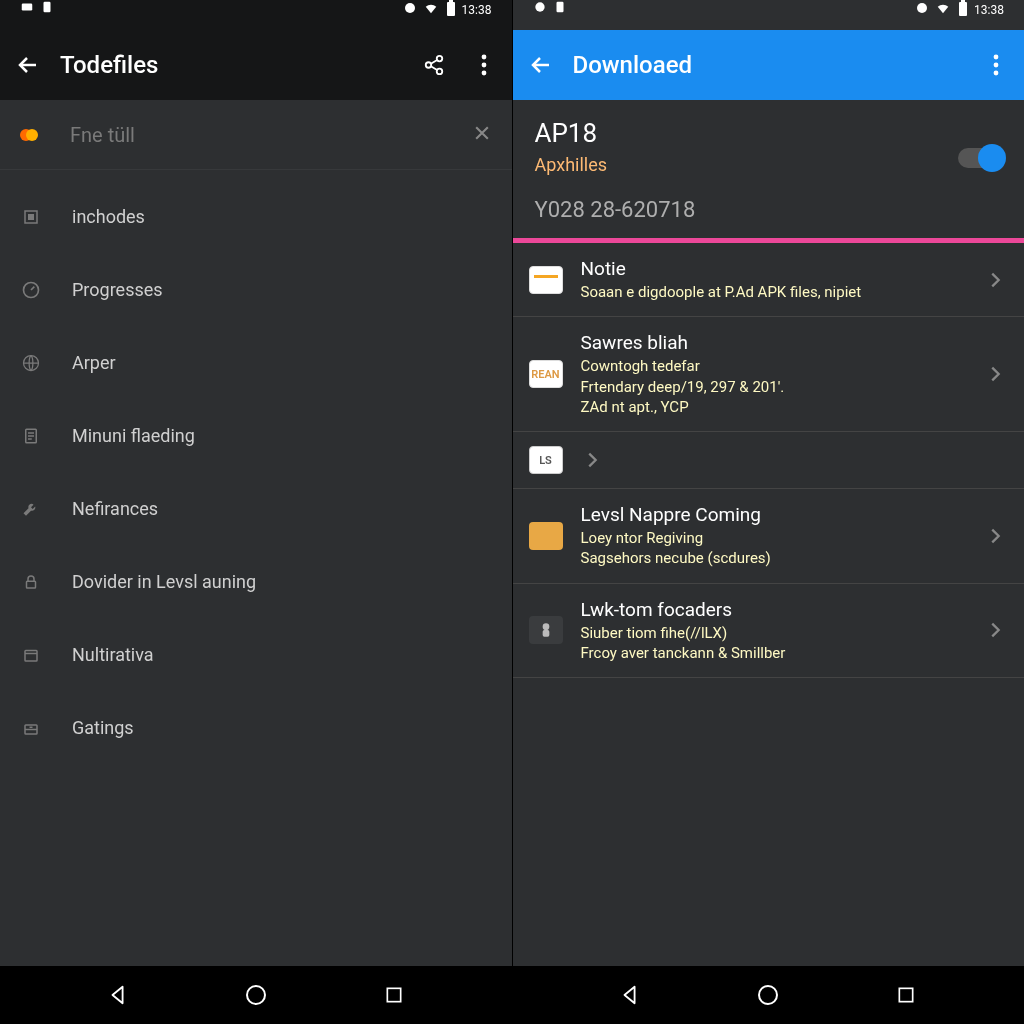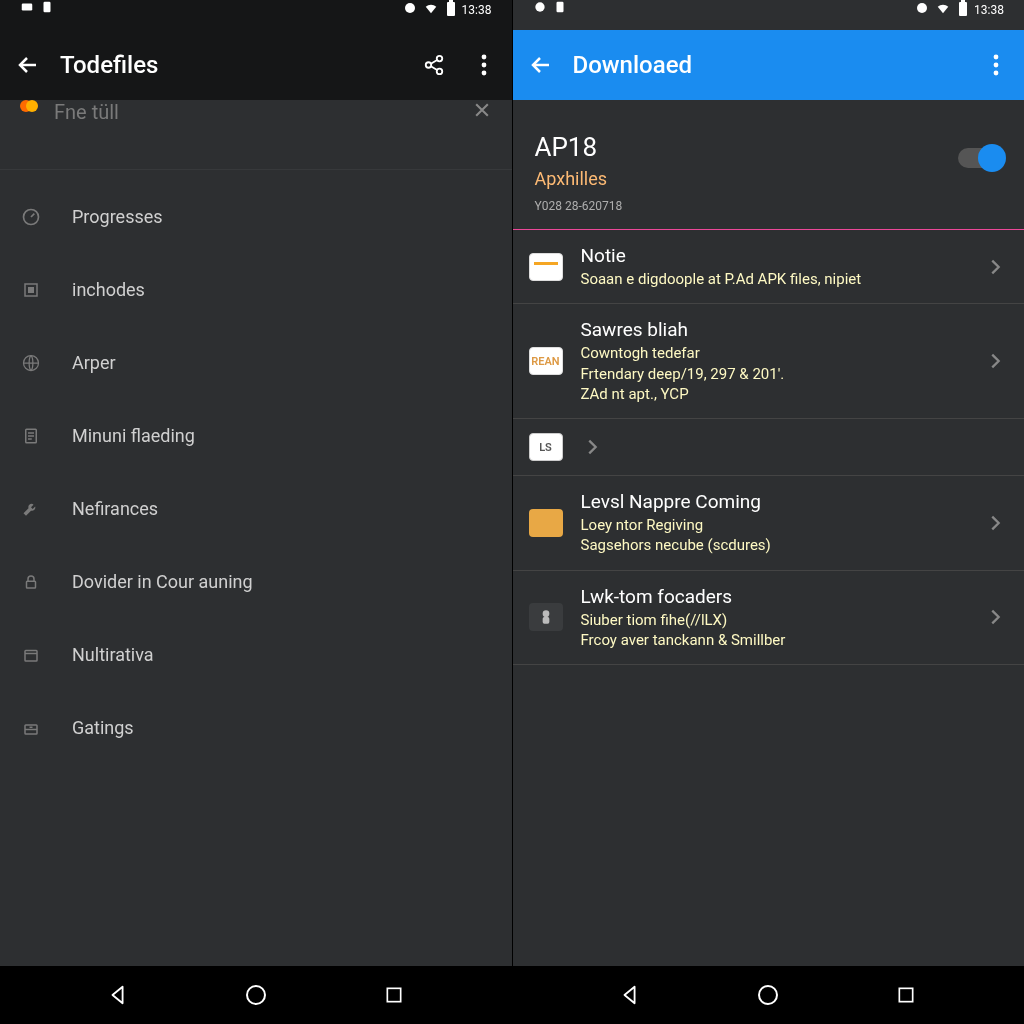--- a/index.html
+++ b/index.html
@@ -17,32 +17,32 @@
 
 
 .app-bar { height:70px; display:flex; align-items:center; padding:0 14px; color:#fff; }
 .phone.left .app-bar { background:#151617; }
 .phone.right .app-bar { background:#1a8cf0; }
 .app-title { font-size:24px; font-weight:500; margin-left:18px; }
 .app-actions { margin-left:auto; display:flex; gap:22px; align-items:center; }
 .back-btn, .share-btn, .more-btn { width:28px; height:28px; display:flex; align-items:center; justify-content:center; cursor:pointer; }
 
 
-.search-row { height:70px; display:flex; align-items:flex-start; padding:0 20px; color:#9e9e9e; border-bottom:1px solid rgba(255,255,255,0.05); }
+.search-row { height:70px; display:flex; align-items:center; padding:0 20px; color:#9e9e9e; border-bottom:1px solid rgba(255,255,255,0.05);gap:16px; }
 .search-text { font-size:20px; margin-left:14px; color:#7a7a7a; flex:1; }
 .menu-list { padding-top:10px; }
 .menu-item { height:73px; display:flex; align-items:center; padding:0 20px; color:#d0d0d0; cursor:pointer; }
 .menu-icon { width:22px; height:22px; margin-right:30px; color:#7a7a7a; display:flex; align-items:center; justify-content:center; }
 .menu-label { font-size:18px; }
 
 
-.header-block { padding:32px 22px 16px; border-bottom:1px solid #ec4899; position:relative; }
+.header-block { padding:18px 22px 16px; border-bottom:5px solid #ec4899; position:relative; }
 .hb-title { color:#fff; font-size:26px; font-weight:400; }
 .hb-sub   { color:#fdba74; font-size:18px; margin-top:6px; }
-.hb-sub2  { color:#aeaeae; font-size:12px; margin-top:10px; }
+.hb-sub2  { color:#aeaeae; font-size:22px; margin-top:22px; }
 .toggle { position:absolute; right:22px; top:48px; width:44px; height:20px; background:#555; border-radius:10px; cursor:pointer; }
 .toggle::after { content:""; position:absolute; right:-4px; top:-4px; width:28px; height:28px; background:#1a8cf0; border-radius:50%; }
 
 .list { }
 .list-item { display:flex; align-items:center; padding:14px 18px 14px 16px; border-bottom:1px solid #444; cursor:pointer; }
 .li-icon { width:34px; height:28px; margin-right:18px; border-radius:4px; display:flex; align-items:center; justify-content:center; font-size:11px; font-weight:600; flex-shrink:0; }
 .li-body { flex:1; min-width:0; }
 .li-title { color:#ffffff; font-size:19px; }
 .li-sub   { color:#fef9c3; font-size:15px; margin-top:2px; line-height:1.35; }
 .li-chev  { width:22px; height:22px; color:#888; flex-shrink:0; }
@@ -123,38 +123,38 @@
     <span class="dots-orange"></span>
     <span class="search-text">Fne tüll</span>
     <span><svg width="20" height="20" viewBox="0 0 24 24" stroke="#888" stroke-width="2.5">
           <path d="M5 5l14 14M19 5L5 19"></path>
         </svg></span>
   </div>
 
   <div class="menu-list" id="left-menu">
       <div class="menu-item">
         <span class="menu-icon">
+          <svg width="18" height="18" viewBox="0 0 24 24" fill="none" stroke="#7a7a7a" stroke-width="2">
+            <rect x="4" y="4" width="16" height="16"></rect>
+            <rect x="9" y="9" width="6" height="6" fill="#7a7a7a"></rect>
+          </svg>
+        </span>
+        <span class="menu-label">inchodes</span>
+      </div>
+      <div class="menu-item">
+        <span class="menu-icon">
           <svg width="20" height="20" viewBox="0 0 24 24" fill="#7a7a7a">
             <circle cx="12" cy="12" r="9" fill="none" stroke="#7a7a7a" stroke-width="2"></circle>
             <path d="M12 12l4-4" stroke="#7a7a7a" stroke-width="2"></path>
           </svg>
         </span>
         <span class="menu-label">Progresses</span>
       </div>
       <div class="menu-item">
         <span class="menu-icon">
-          <svg width="18" height="18" viewBox="0 0 24 24" fill="none" stroke="#7a7a7a" stroke-width="2">
-            <rect x="4" y="4" width="16" height="16"></rect>
-            <rect x="9" y="9" width="6" height="6" fill="#7a7a7a"></rect>
-          </svg>
-        </span>
-        <span class="menu-label">inchodes</span>
-      </div>
-      <div class="menu-item">
-        <span class="menu-icon">
           <svg width="20" height="20" viewBox="0 0 24 24" fill="none" stroke="#7a7a7a" stroke-width="1.5">
             <circle cx="12" cy="12" r="9"></circle>
             <path d="M3 12h18M12 3c3 3 3 15 0 18M12 3c-3 3-3 15 0 18"></path>
           </svg>
         </span>
         <span class="menu-label">Arper</span>
       </div>
       <div class="menu-item">
         <span class="menu-icon">
           <svg width="18" height="20" viewBox="0 0 24 24" fill="none" stroke="#7a7a7a" stroke-width="2">
@@ -172,21 +172,21 @@
         </span>
         <span class="menu-label">Nefirances</span>
       </div>
       <div class="menu-item">
         <span class="menu-icon">
           <svg width="18" height="20" viewBox="0 0 24 24" fill="none" stroke="#7a7a7a" stroke-width="2">
             <rect x="6" y="11" width="12" height="9" rx="1"></rect>
             <path d="M8 11V8a4 4 0 018 0v3"></path>
           </svg>
         </span>
-        <span class="menu-label">Dovider in Cour auning</span>
+        <span class="menu-label">Dovider in Levsl auning</span>
       </div>
       <div class="menu-item">
         <span class="menu-icon">
           <svg width="18" height="18" viewBox="0 0 24 24" fill="none" stroke="#7a7a7a" stroke-width="2">
             <rect x="4" y="6" width="16" height="14" rx="1"></rect>
             <path d="M4 10h16"></path>
           </svg>
         </span>
         <span class="menu-label">Nultirativa</span>
       </div>

